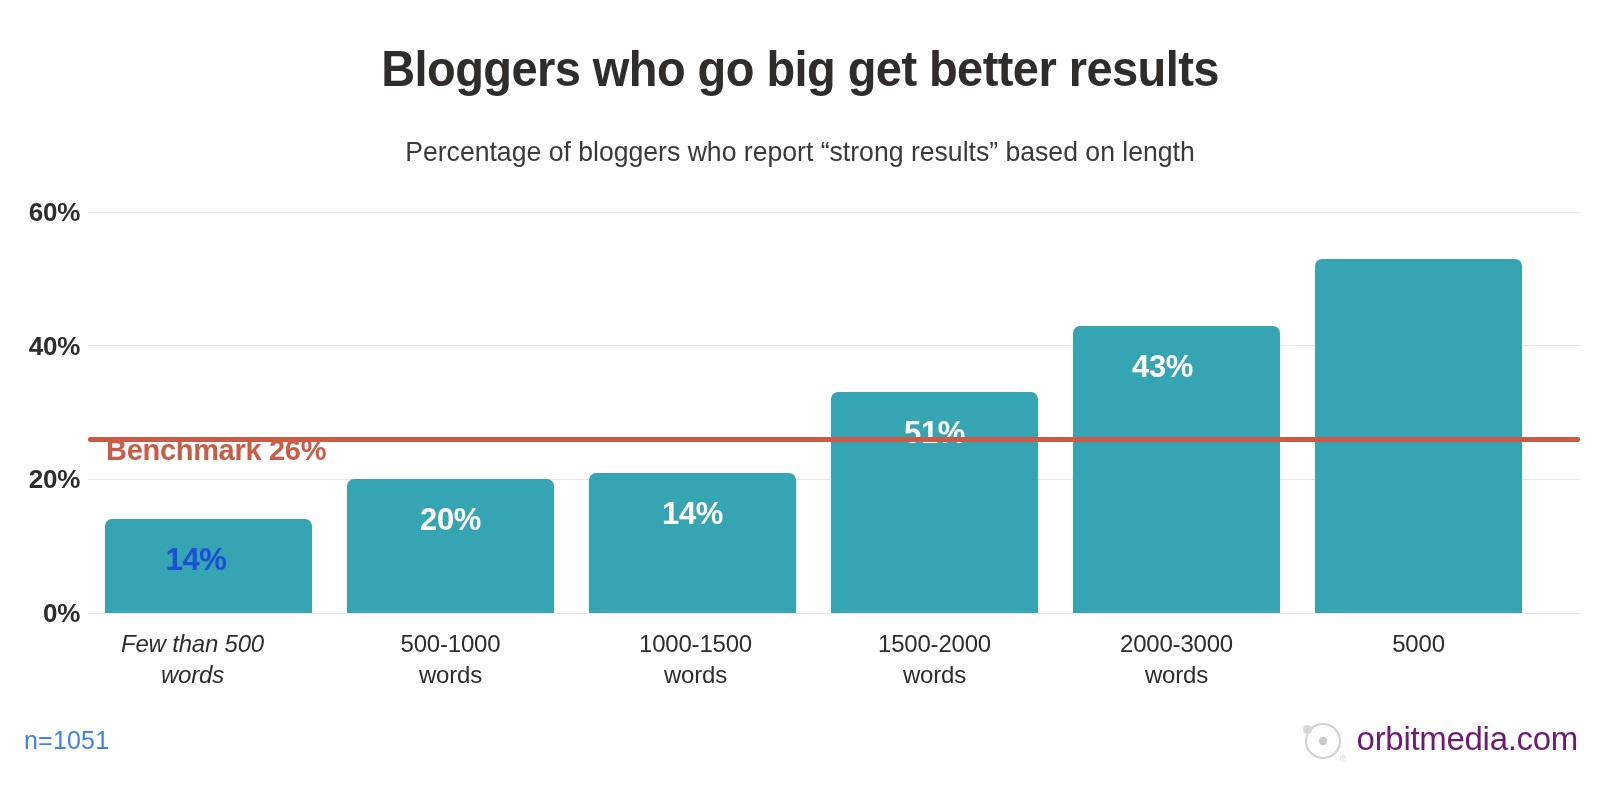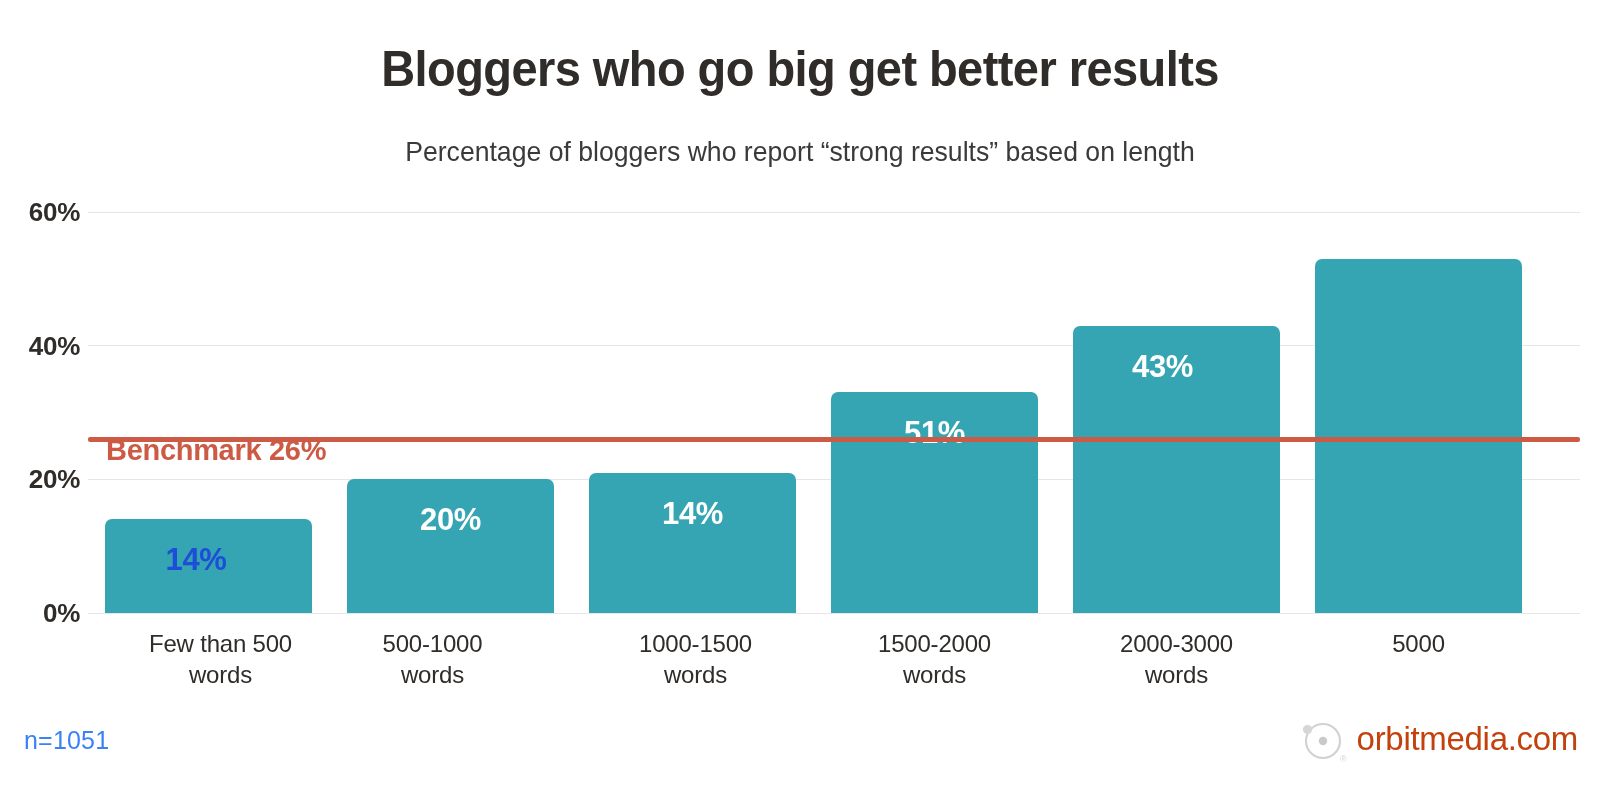--- a/index.html
+++ b/index.html
@@ -151,21 +151,21 @@
   }
   .brand-mark {
     width: 46px;
     height: 46px;
     position: relative;
     flex: 0 0 auto;
   }
   .brand-text {
     font-size: 33px;
     line-height: 36px;
-    color: #c2410c;
+    color: #701a75;
     letter-spacing: -0.3px;
   }
   .brand-reg {
     position: absolute;
     right: -2px;
     bottom: -2px;
     font-size: 9px;
     color: #d6d6d6;
   }
 </style>
@@ -182,24 +182,24 @@
       <div class="gridline" style="top: 612.5px;"></div>
       <div class="ytick" style="top: 600px;">0%</div>
       <div class="gridline" style="top: 478.833px;"></div>
       <div class="ytick" style="top: 466.333px;">20%</div>
       <div class="gridline" style="top: 345.167px;"></div>
       <div class="ytick" style="top: 332.667px;">40%</div>
       <div class="gridline" style="top: 211.5px;"></div>
       <div class="ytick" style="top: 199px;">60%</div>
       <div class="bar" style="left: 105px; top: 519.433px; width: 207px; height: 93.5667px; background: rgb(53, 165, 179);"></div>
       <div class="bar-value" style="left: 91px; width: 210px; top: 544.433px; color: #1d4ed8;">14%</div>
-      <div class="cat-label" style="left: 100px; width: 241px;"><span>Few than 500</span><span class="l2">words</span></div>
+      <div class="cat-label" style="left: 72px; width: 241px; font-style: italic;"><span>Few than 500</span><span class="l2">words</span></div>
       <div class="bar" style="left: 347px; top: 479.333px; width: 207px; height: 133.667px; background: rgb(53, 165, 179);"></div>
       <div class="bar-value" style="left: 347px; width: 207px; top: 504.333px; color: rgb(255, 255, 255);">20%</div>
-      <div class="cat-label" style="left: 312px; width: 241px; text-align: center;"><span>500-1000</span><span class="l2">words</span></div>
+      <div class="cat-label" style="left: 330px; width: 241px; text-align: center;"><span>500-1000</span><span class="l2">words</span></div>
       <div class="bar" style="left: 589px; top: 472.65px; width: 207px; height: 140.35px; background: rgb(53, 165, 179);"></div>
       <div class="bar-value" style="left: 589px; width: 207px; top: 497.65px; color: rgb(255, 255, 255);">14%</div>
       <div class="cat-label" style="left: 575px; width: 241px;"><span>1000-1500</span><span class="l2">words</span></div>
       <div class="bar" style="left: 831px; top: 392.45px; width: 207px; height: 220.55px; background: rgb(53, 165, 179);"></div>
       <div class="bar-value" style="left: 831px; width: 207px; top: 417.45px; color: rgb(255, 255, 255);">51%</div>
       <div class="cat-label" style="left: 814px; width: 241px;"><span>1500-2000</span><span class="l2">words</span></div>
       <div class="bar" style="left: 1073px; top: 325.617px; width: 207px; height: 287.383px; background: rgb(53, 165, 179);"></div>
       <div class="bar-value" style="left: 1073px; width: 179px; top: 350.617px; color: rgb(255, 255, 255);">43%</div>
       <div class="cat-label" style="left: 1056px; width: 241px;"><span>2000-3000</span><span class="l2">words</span></div>
       <div class="bar" style="left: 1315px; top: 258.783px; width: 207px; height: 354.217px; background: rgb(53, 165, 179);"></div>

